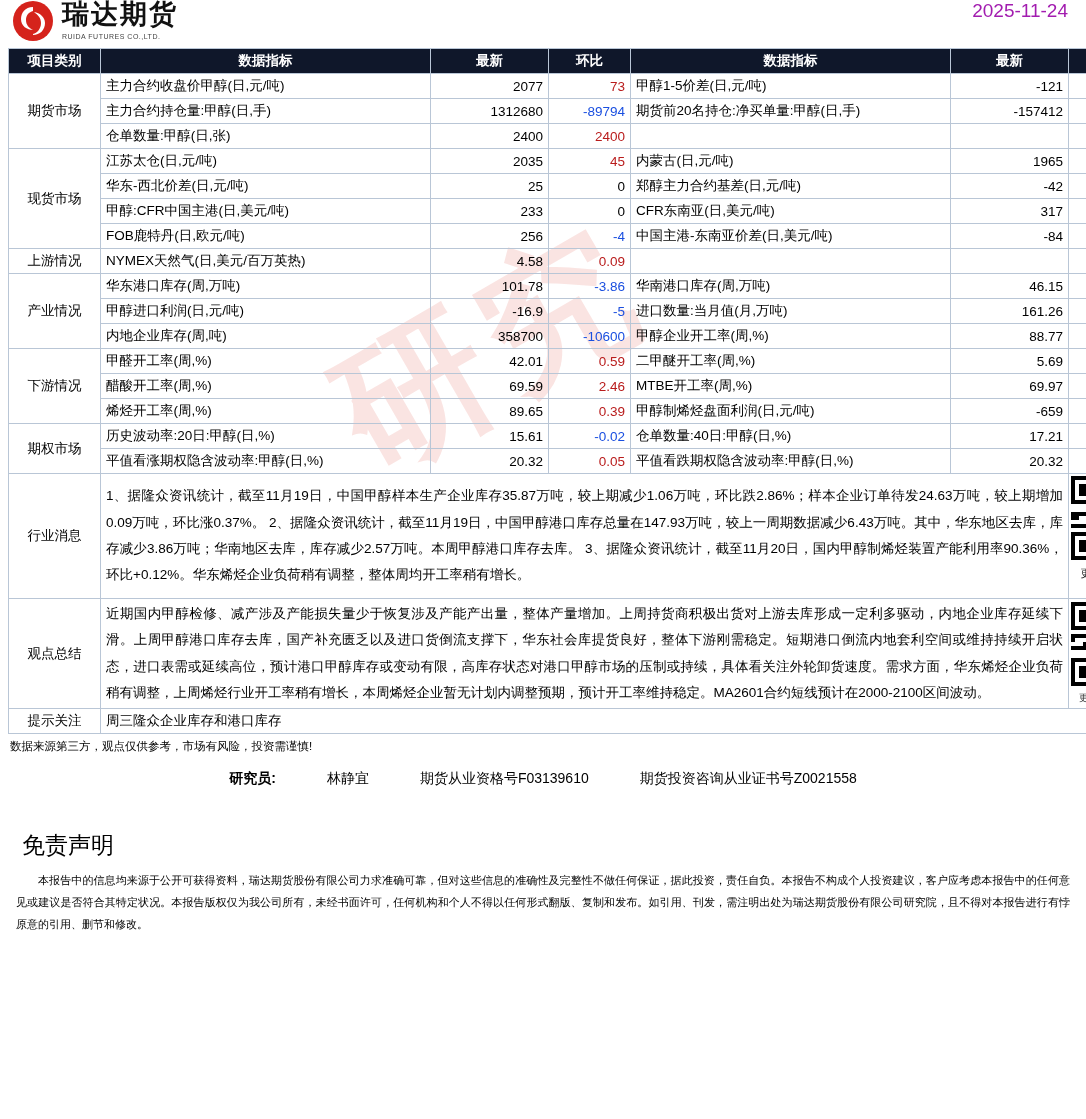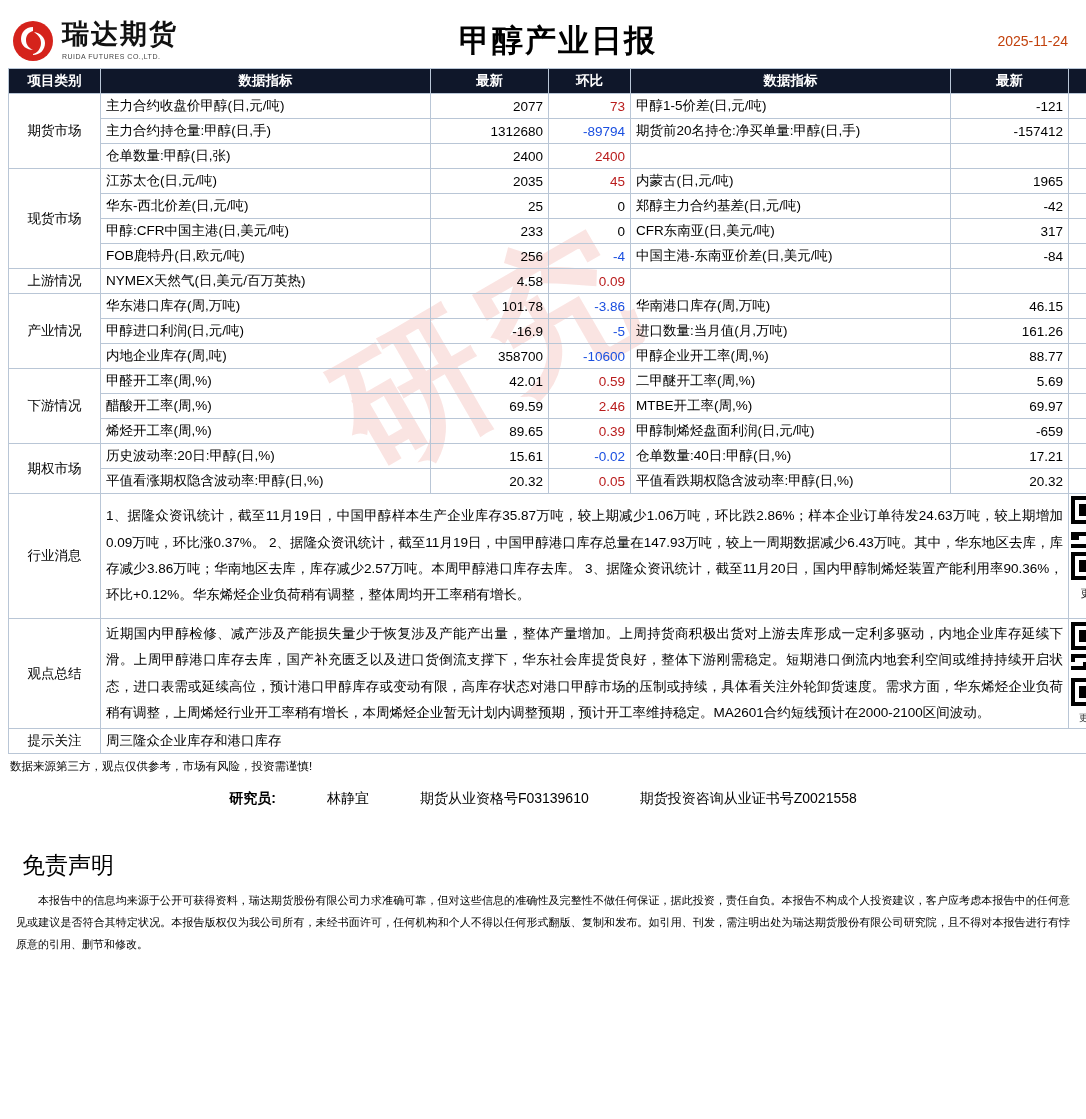--- a/index.html
+++ b/index.html
@@ -8,30 +8,30 @@
     width: 1086px;
     font-family: "Liberation Sans", "DejaVu Sans", sans-serif;
     background: #ffffff;
     color: #000;
     font-size: 13px;
   }
   .page { width: 1086px; padding: 0 8px; position: relative; }
 
   
   .header {
-    display: flex; align-items: center; justify-content: space-between;
-    padding: 20px 4px 6px 4px;
+    display: flex; align-items: flex-start; justify-content: space-between;
+    padding: 0 4px 6px 4px;
   }
   .brand { display: flex; align-items: center; gap: 8px; width: 270px; }
   .brand-logo { width: 42px; height: 42px; flex: none; }
   .brand-text { line-height: 1.05; }
   .brand-cn { font-size: 27px; font-weight: bold; color: #111; letter-spacing: 2px; }
   .brand-en { font-size: 7px; color: #444; letter-spacing: .5px; margin-top: 2px;}
   .doc-title { font-size: 31px; font-weight: bold; letter-spacing: 2px; flex:1; text-align:center;}
-  .doc-date { width: 240px; text-align: right; font-size: 14px; color: #c2410c; padding-right: 6px;}
+  .doc-date { width: 240px; text-align: right; font-size: 19px; color: #a21caf; padding-right: 6px;}
 
   
   table.main { border-collapse: collapse; width: 1070px; table-layout: fixed; }
   table.main th, table.main td {
     border: 1px solid #b9c6d6;
     padding: 2px 5px;
     font-size: 13.5px;
     vertical-align: middle;
     height: 25px;
   }
@@ -104,21 +104,20 @@
             <circle cx="21" cy="21" r="20" fill="#d5231c"></circle>
             <path d="M21 7 C13 7 9 13 9 19 C9 26 15 30 21 30 C17 28 14 25 14 20 C14 15 17 12 21 11 Z" fill="#fff"></path>
             <path d="M21 35 C28 35 33 30 33 23 C33 17 28 13 22 12 C26 15 29 18 29 23 C29 29 25 33 21 34 Z" fill="#fff"></path>
           </svg>
         </span>
         <span class="brand-text">
           <span class="brand-cn">瑞达期货</span><br>
           <span class="brand-en">RUIDA FUTURES CO.,LTD.</span>
         </span>
       </div>
-      <div class="doc-title">甲醇产业日报</div>
       <div class="doc-date">2025-11-24</div>
     </div>
 
     <table class="main">
       <colgroup>
         <col class="c-cat">
           <col class="c-name">
           <col class="c-last">
           <col class="c-chg">
         <col class="c-name2">

